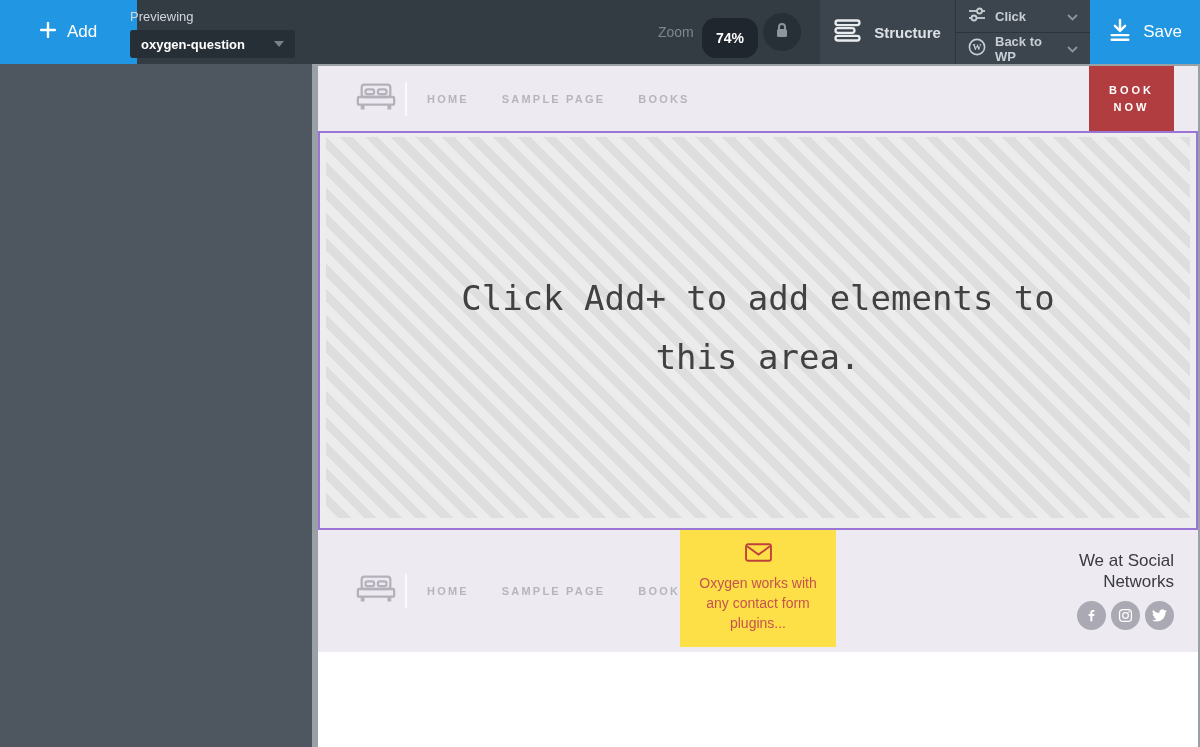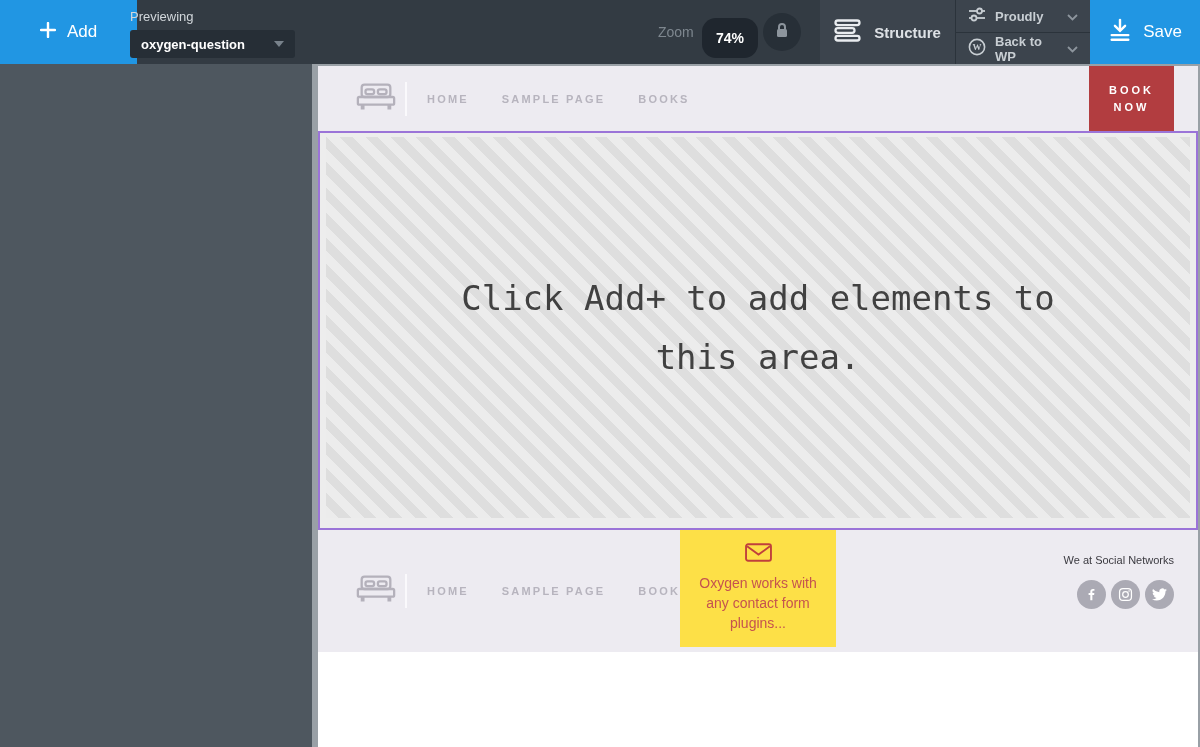--- a/index.html
+++ b/index.html
@@ -61,21 +61,21 @@
            display:flex; align-items:center; justify-content:center; }
   .placeholder-msg { width:630px; text-align:center; font-family:"DejaVu Sans Mono", monospace;
                      font-size:34px; line-height:59px; color:#414141; }
 
   
   .site-footer { height:122px; }
   .contact-box { position:absolute; left:362px; top:0; width:156px; height:117px; background:#fde047;
                  text-align:center; padding-top:13px; cursor:pointer; }
   .contact-text { margin-top:7px; padding:0 12px; font-size:14px; line-height:20px; color:#c5534f; }
   .social-block { position:absolute; right:24px; top:20px; width:130px; text-align:right; }
-  .social-title { font-size:11px; line-height:21px; color:#3b3a40; margin-left:auto; width:115px; }
+  .social-title { font-size:17px; line-height:21px; color:#3b3a40; margin-left:auto; width:115px; }
   .social-row { margin-top:9px; display:flex; gap:5px; justify-content:flex-end; }
   .social-circle { width:29px; height:29px; border-radius:50%; background:#abaab4;
                    display:flex; align-items:center; justify-content:center; cursor:pointer; }
 
   
   .copyright-bar { height:35px; background:#f1eff5; border-top:1px solid #e3e0e9;
                    display:flex; align-items:center; justify-content:space-between;
                    padding:0 22px; font-size:12px; color:#a8a5b0; }
   .copy-link { color:#56a0e0; cursor:pointer; text-decoration:none; }
   .white-rest { background:#fff; height:60px; }
@@ -129,21 +129,21 @@
   <div class="manage-stack">
     <div class="manage-row">
       <span>
         <svg width="18" height="15" viewBox="0 0 18 15" fill="none" stroke="#c8ced3" stroke-width="1.8">
           <path d="M1 4h16"></path>
             <circle cx="11.5" cy="4" r="2.5" fill="#3c444d"></circle>
           <path d="M1 11h16"></path>
             <circle cx="6" cy="11" r="2.5" fill="#3c444d"></circle>
         </svg>
       </span>
-      <span>Proudly</span>
+      <span>Click</span>
       <span class="row-chevron">
         <svg width="11" height="7" viewBox="0 0 11 7">
             <path d="M1 1l4.5 4.5L10 1" fill="none" stroke="#8d959d" stroke-width="1.8"></path>
           </svg>
       </span>
     </div>
     <div class="manage-row">
       <span>
         <svg width="18" height="18" viewBox="0 0 18 18">
             <circle cx="9" cy="9" r="7.6" fill="none" stroke="#c8ced3" stroke-width="1.6"></circle>

